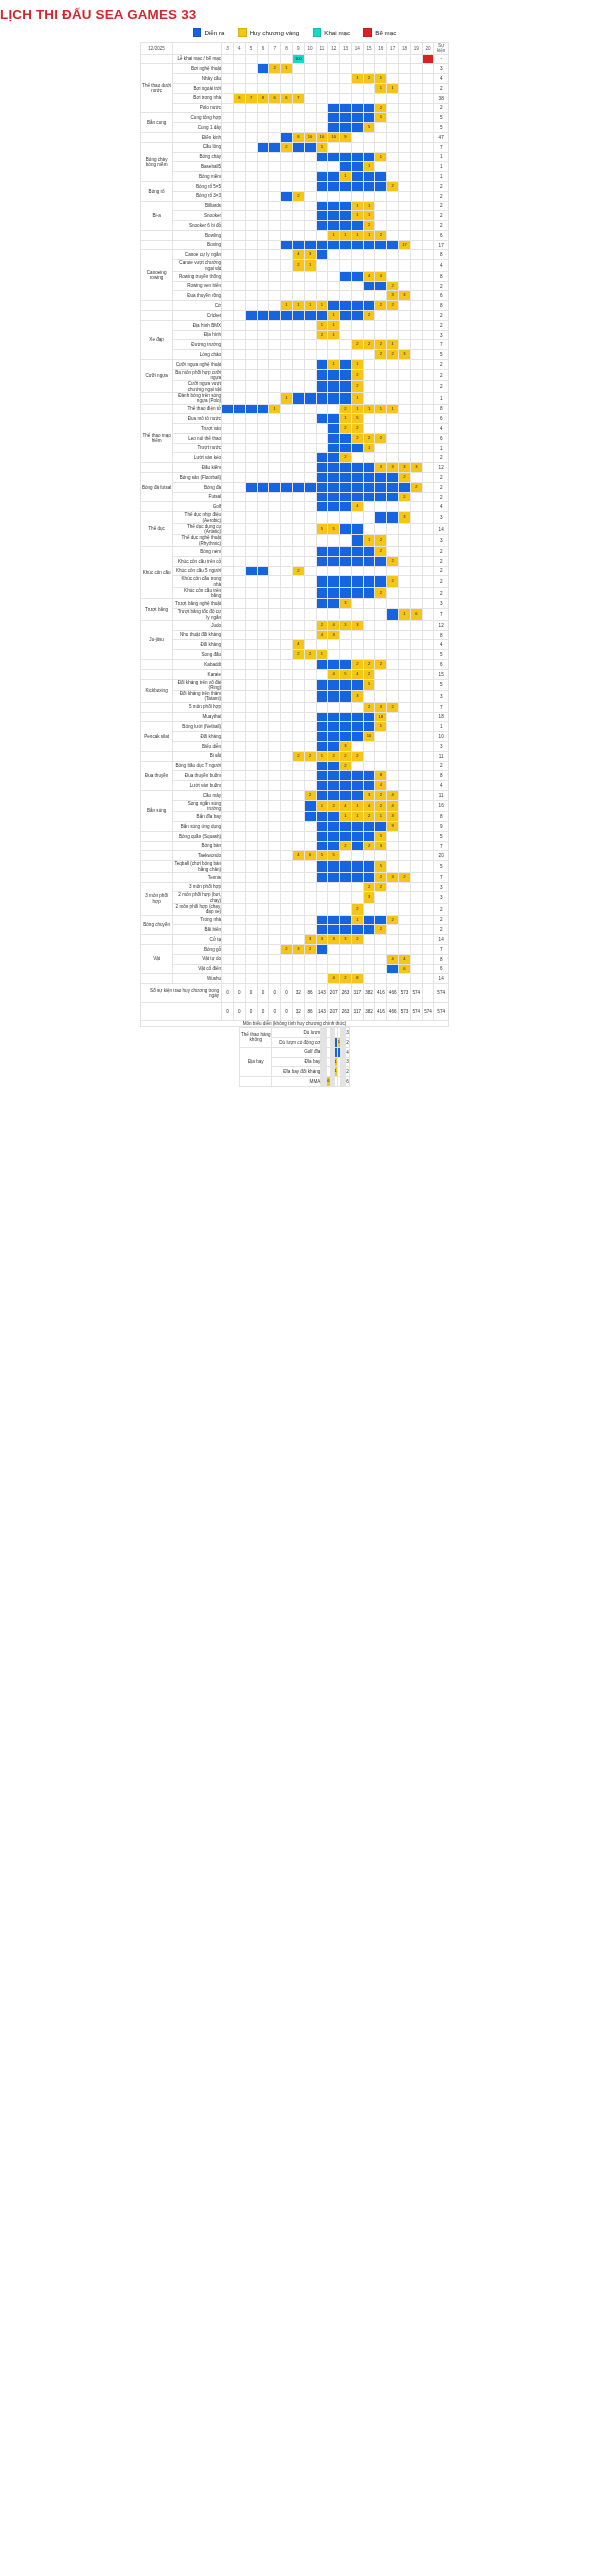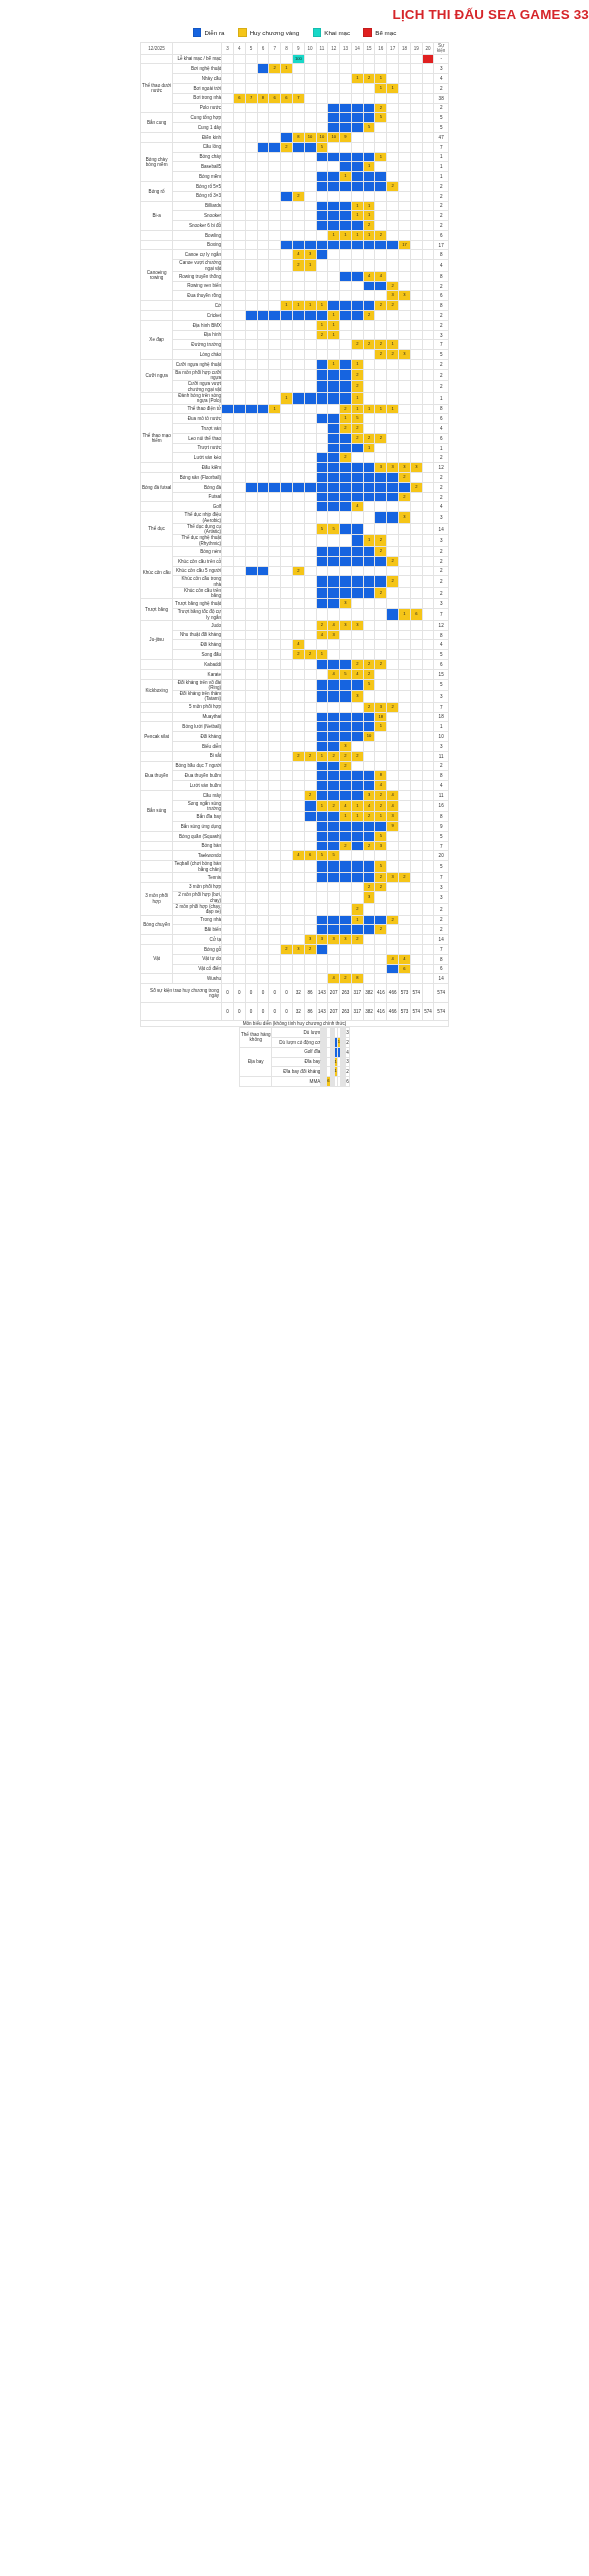--- a/index.html
+++ b/index.html
@@ -1,18 +1,18 @@
 <!DOCTYPE html>
 <html style="font-size:8.2px"><head>
 <meta charset="utf-8">
 <style>
   html,body{margin:0;padding:0;background:#ffffff;}
   body{font-family:"Liberation Sans",sans-serif;color:#222;}
   #page{width:589px;min-height:2722px;position:relative;background:#fff;}
-  .title{text-align:right;font-size:13.4px;font-weight:bold;color:#d6252a;padding:7.2px 0 4.1px 0;letter-spacing:0.2px;}
+  .title{text-align:left;font-size:13.4px;font-weight:bold;color:#d6252a;padding:7.2px 0 4.1px 0;letter-spacing:0.2px;}
   .legend{display:flex;justify-content:center;gap:13.4px;align-items:center;padding:2.1px 0 5.2px 0;font-size:6.2px;}
   .legend .item{display:flex;align-items:center;gap:3.1px;}
   .legend .sw{width:6.7px;height:6.7px;display:inline-block;border:0.5px solid rgba(0,0,0,.12);}
   table.sched{border-collapse:collapse;margin:0 auto;table-layout:fixed;}
   table.sched td,table.sched th{border:0.5px solid #e3e3e3;font-size:4.6px;padding:0;}
   .colgroup{width:32px;}
   .colevent{width:49px;}
   th.daycell{width:10.8px;height:10.3px;font-weight:normal;color:#555;font-size:4.6px;text-align:center;background:#fff;}
   th.datecell{font-size:4.6px;font-weight:normal;color:#555;text-align:center;height:10.3px;}
   th.sumcell{width:13.4px;font-size:4.1px;color:#555;font-weight:normal;line-height:1.1;}

